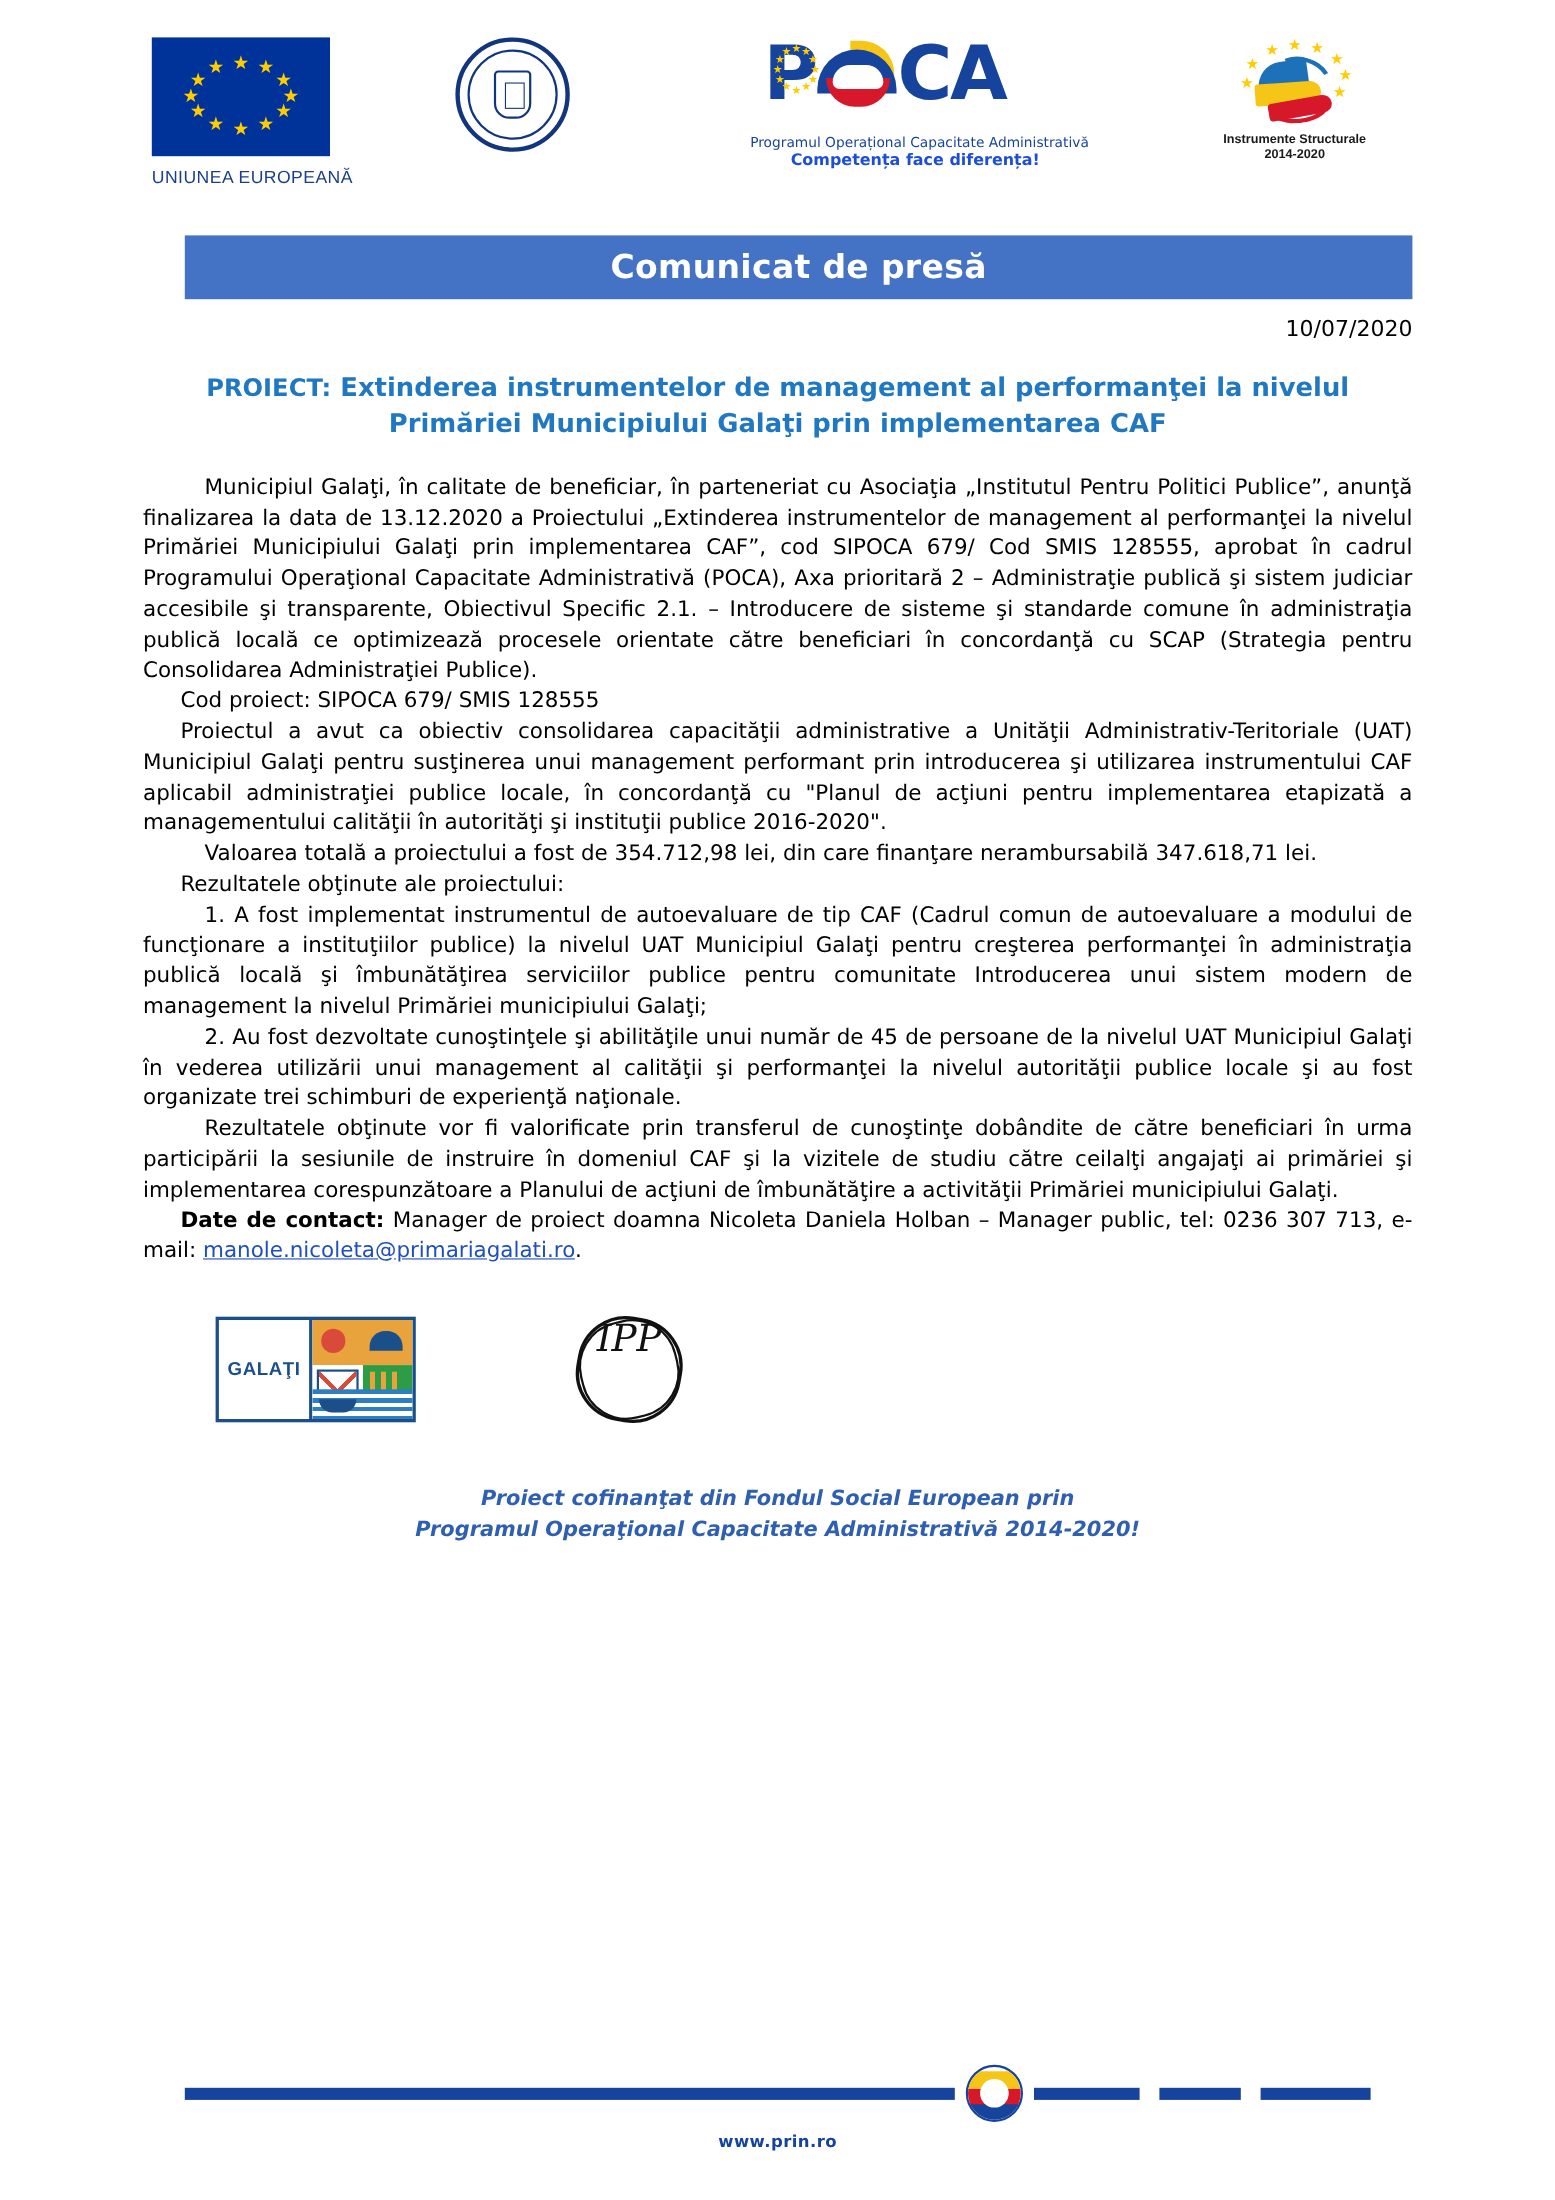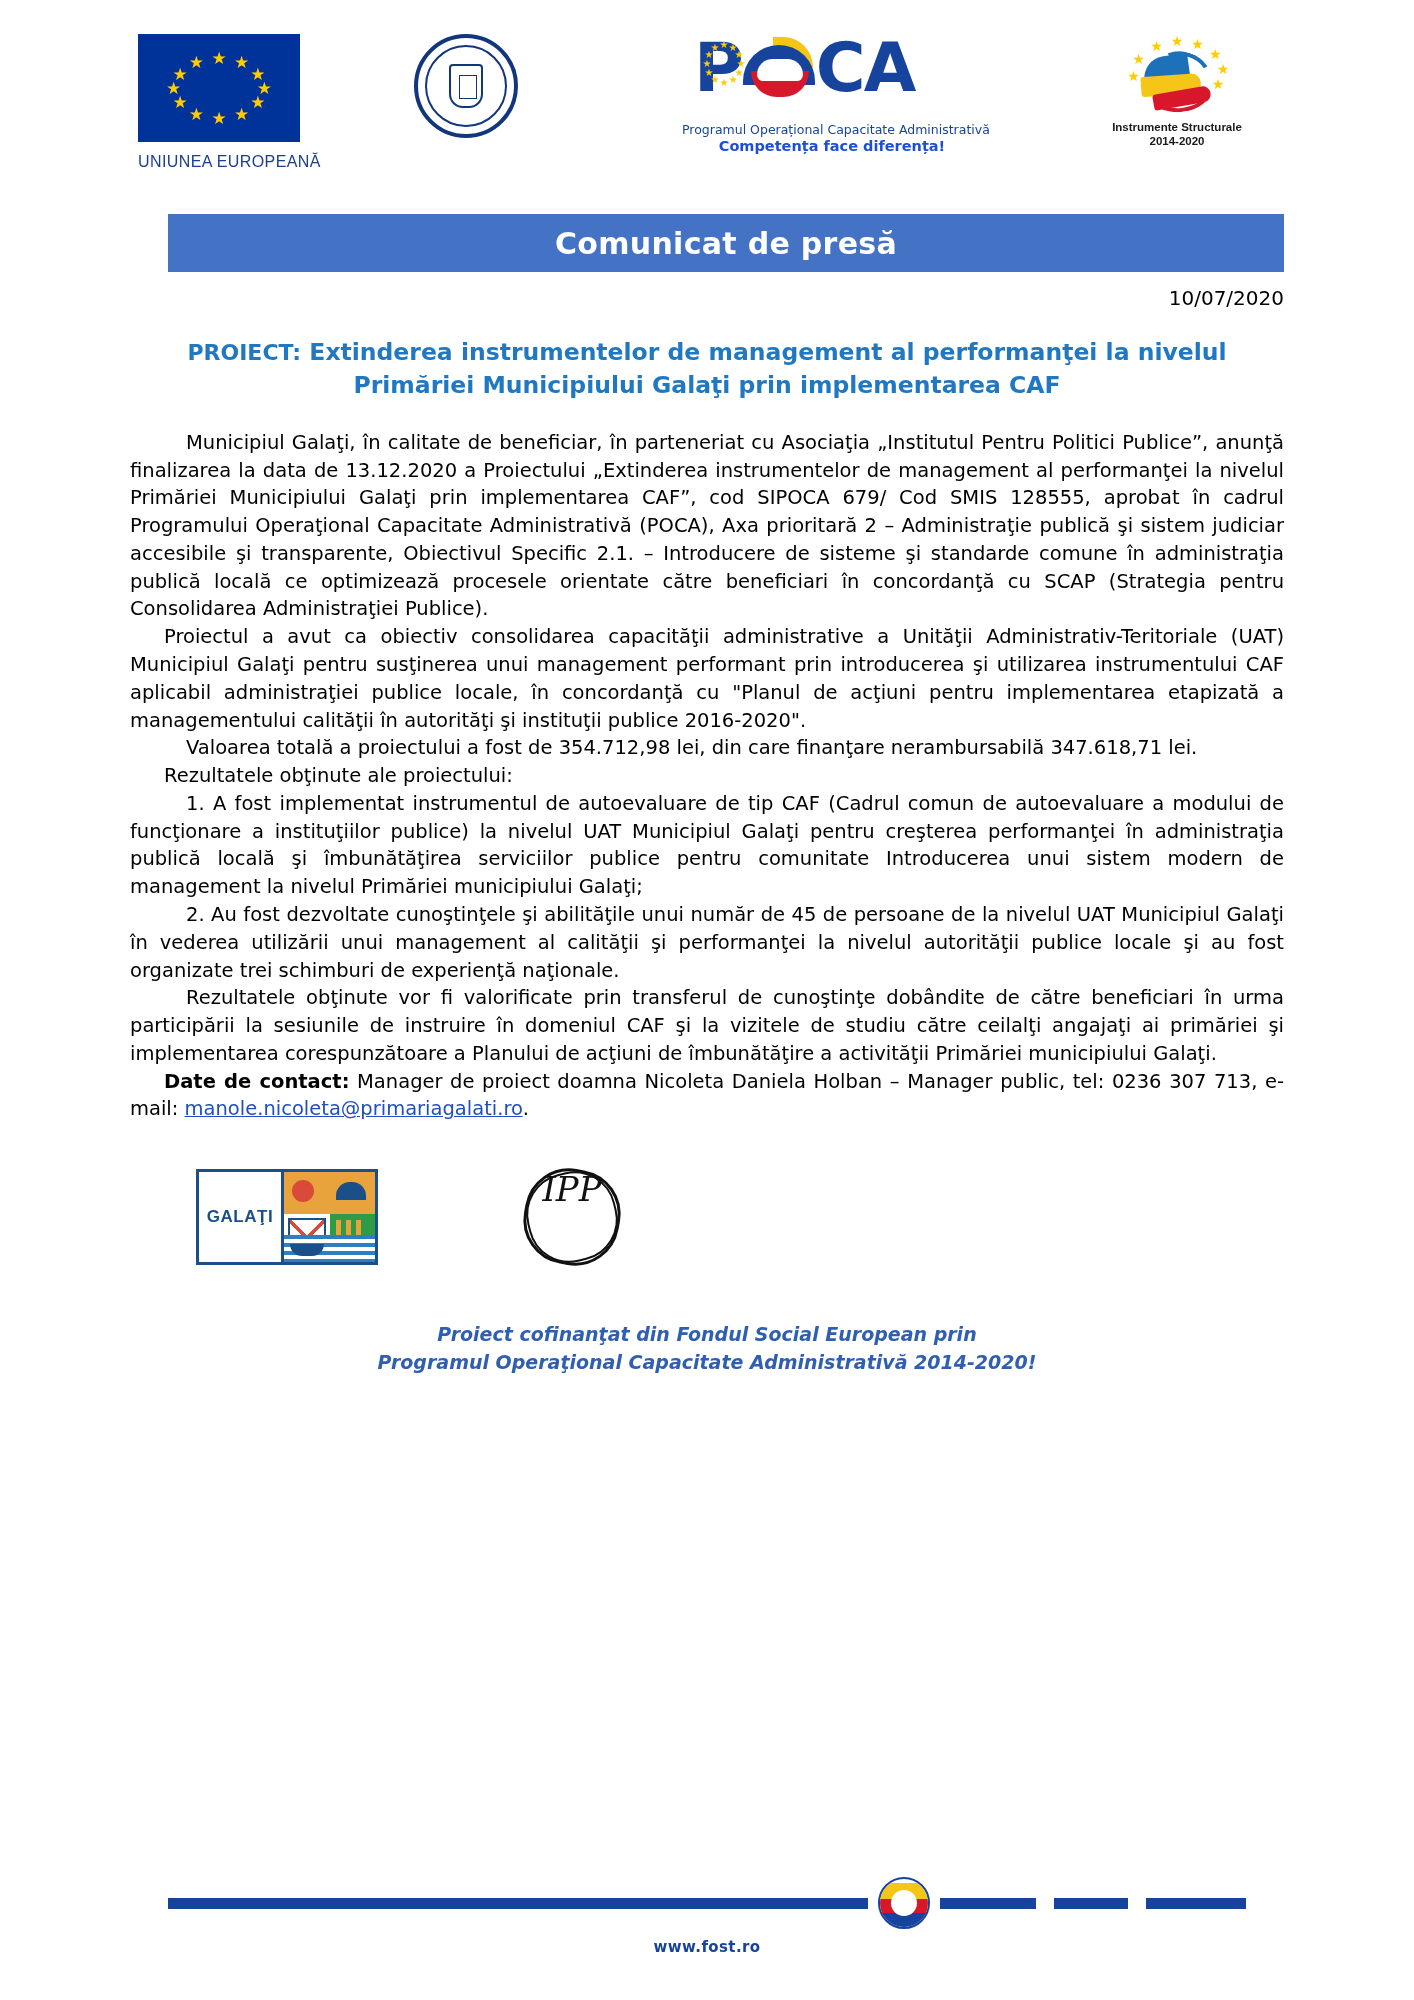--- a/index.html
+++ b/index.html
@@ -518,20 +518,21 @@
 </div>
 
 <div class="date-line">10/07/2020</div>
 
 <div class="project-title">
   <span class="lead">PROIECT:</span><span> Extinderea instrumentelor de management al performanţei la nivelul Primăriei Municipiului Galaţi prin implementarea CAF</span>
 </div>
 
 <div class="body-text">
   <p class="ind">Municipiul Galaţi, în calitate de beneficiar, în parteneriat cu Asociaţia „Institutul Pentru Politici Publice”, anunţă finalizarea la data de 13.12.2020 a Proiectului „Extinderea instrumentelor de management al performanţei la nivelul Primăriei Municipiului Galaţi prin implementarea CAF”, cod SIPOCA 679/ Cod SMIS 128555, aprobat în cadrul Programului Operaţional Capacitate Administrativă (POCA), Axa prioritară 2 – Administraţie publică şi sistem judiciar accesibile şi transparente, Obiectivul Specific 2.1. – Introducere de sisteme şi standarde comune în administraţia publică locală ce optimizează procesele orientate către beneficiari în concordanţă cu SCAP (Strategia pentru Consolidarea Administraţiei Publice).</p>
+  <p class="ind-sm">Cod proiect: SIPOCA 679/ SMIS 128555</p>
   <p class="ind-sm">Proiectul a avut ca obiectiv consolidarea capacităţii administrative a Unităţii Administrativ-Teritoriale (UAT) Municipiul Galaţi pentru susţinerea unui management performant prin introducerea şi utilizarea instrumentului CAF aplicabil administraţiei publice locale, în concordanţă cu "Planul de acţiuni pentru implementarea etapizată a managementului calităţii în autorităţi şi instituţii publice 2016-2020".</p>
   <p class="ind">Valoarea totală a proiectului a fost de 354.712,98 lei, din care finanţare nerambursabilă 347.618,71 lei.</p>
   <p class="ind-sm">Rezultatele obţinute ale proiectului:</p>
   <p class="ind">1. A fost implementat instrumentul de autoevaluare de tip CAF (Cadrul comun de autoevaluare a modului de funcţionare a instituţiilor publice) la nivelul UAT Municipiul Galaţi pentru creşterea performanţei în administraţia publică locală şi îmbunătăţirea serviciilor publice pentru comunitate Introducerea unui sistem modern de management la nivelul Primăriei municipiului Galaţi;</p>
   <p class="ind">2. Au fost dezvoltate cunoştinţele şi abilităţile  unui număr de 45 de persoane de la nivelul UAT Municipiul Galaţi în vederea utilizării unui management al calităţii şi performanţei la nivelul autorităţii publice locale şi au fost organizate trei schimburi de experienţă naţionale.</p>
   <p class="ind">Rezultatele obţinute vor fi valorificate prin transferul de cunoştinţe dobândite de către beneficiari în urma participării la sesiunile de instruire în domeniul CAF şi la vizitele de studiu către ceilalţi angajaţi ai primăriei şi implementarea corespunzătoare a Planului de acţiuni de îmbunătăţire a activităţii Primăriei municipiului Galaţi.</p>
   <p class="ind-sm"><b>Date de contact:</b><span> Manager de proiect doamna  Nicoleta Daniela Holban – Manager public, tel: 0236 307 713, e-mail: </span><a class="mail" href="#">manole.nicoleta@primariagalati.ro</a><span>.</span></p>
 </div>
 
 <div class="footer-logos">
@@ -571,14 +572,14 @@
       <span class="bm-r"></span>
       <span class="bm-b"></span>
       <span class="bm-w"></span>
     </span>
     <span class="bar-seg" style="flex:0 0 96px"></span>
     <span class="bar-gap"></span>
     <span class="bar-seg" style="flex:0 0 74px"></span>
     <span class="bar-gap"></span>
     <span class="bar-seg" style="flex:1"></span>
   </div>
-  <div class="site-url">www.fost.ro</div>
+  <div class="site-url">www.prin.ro</div>
 </div>
 
 </body></html>

